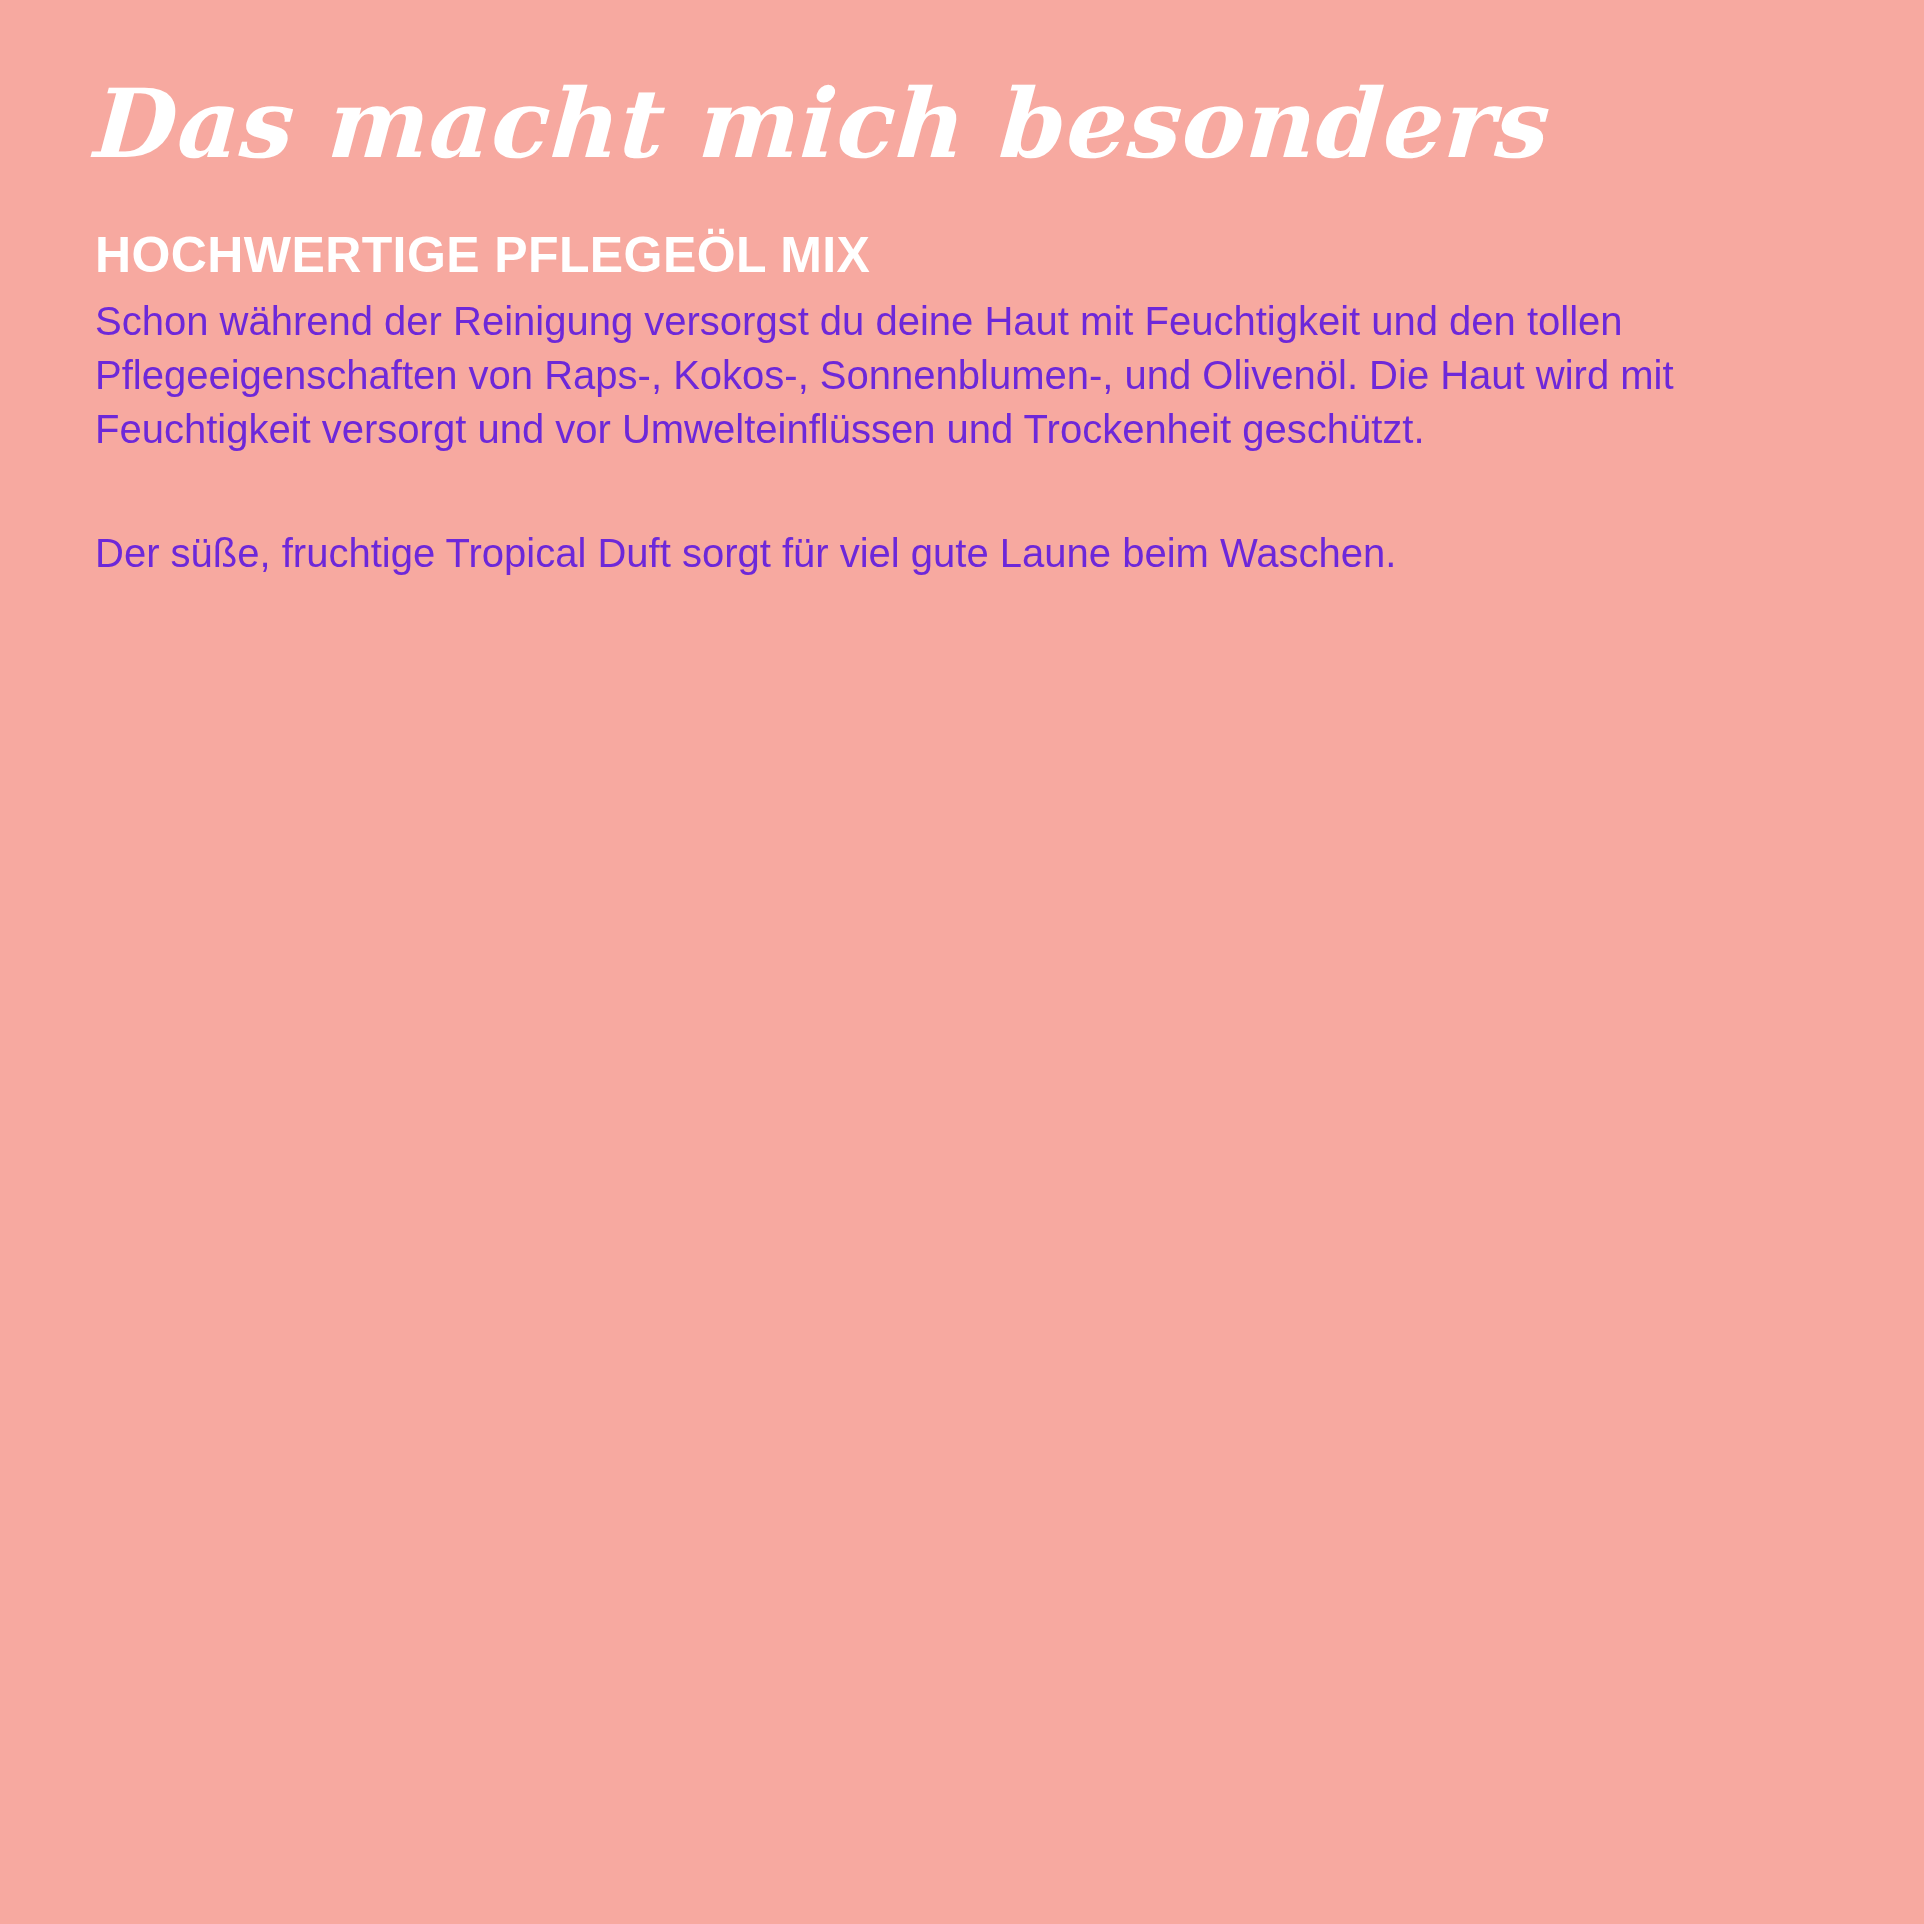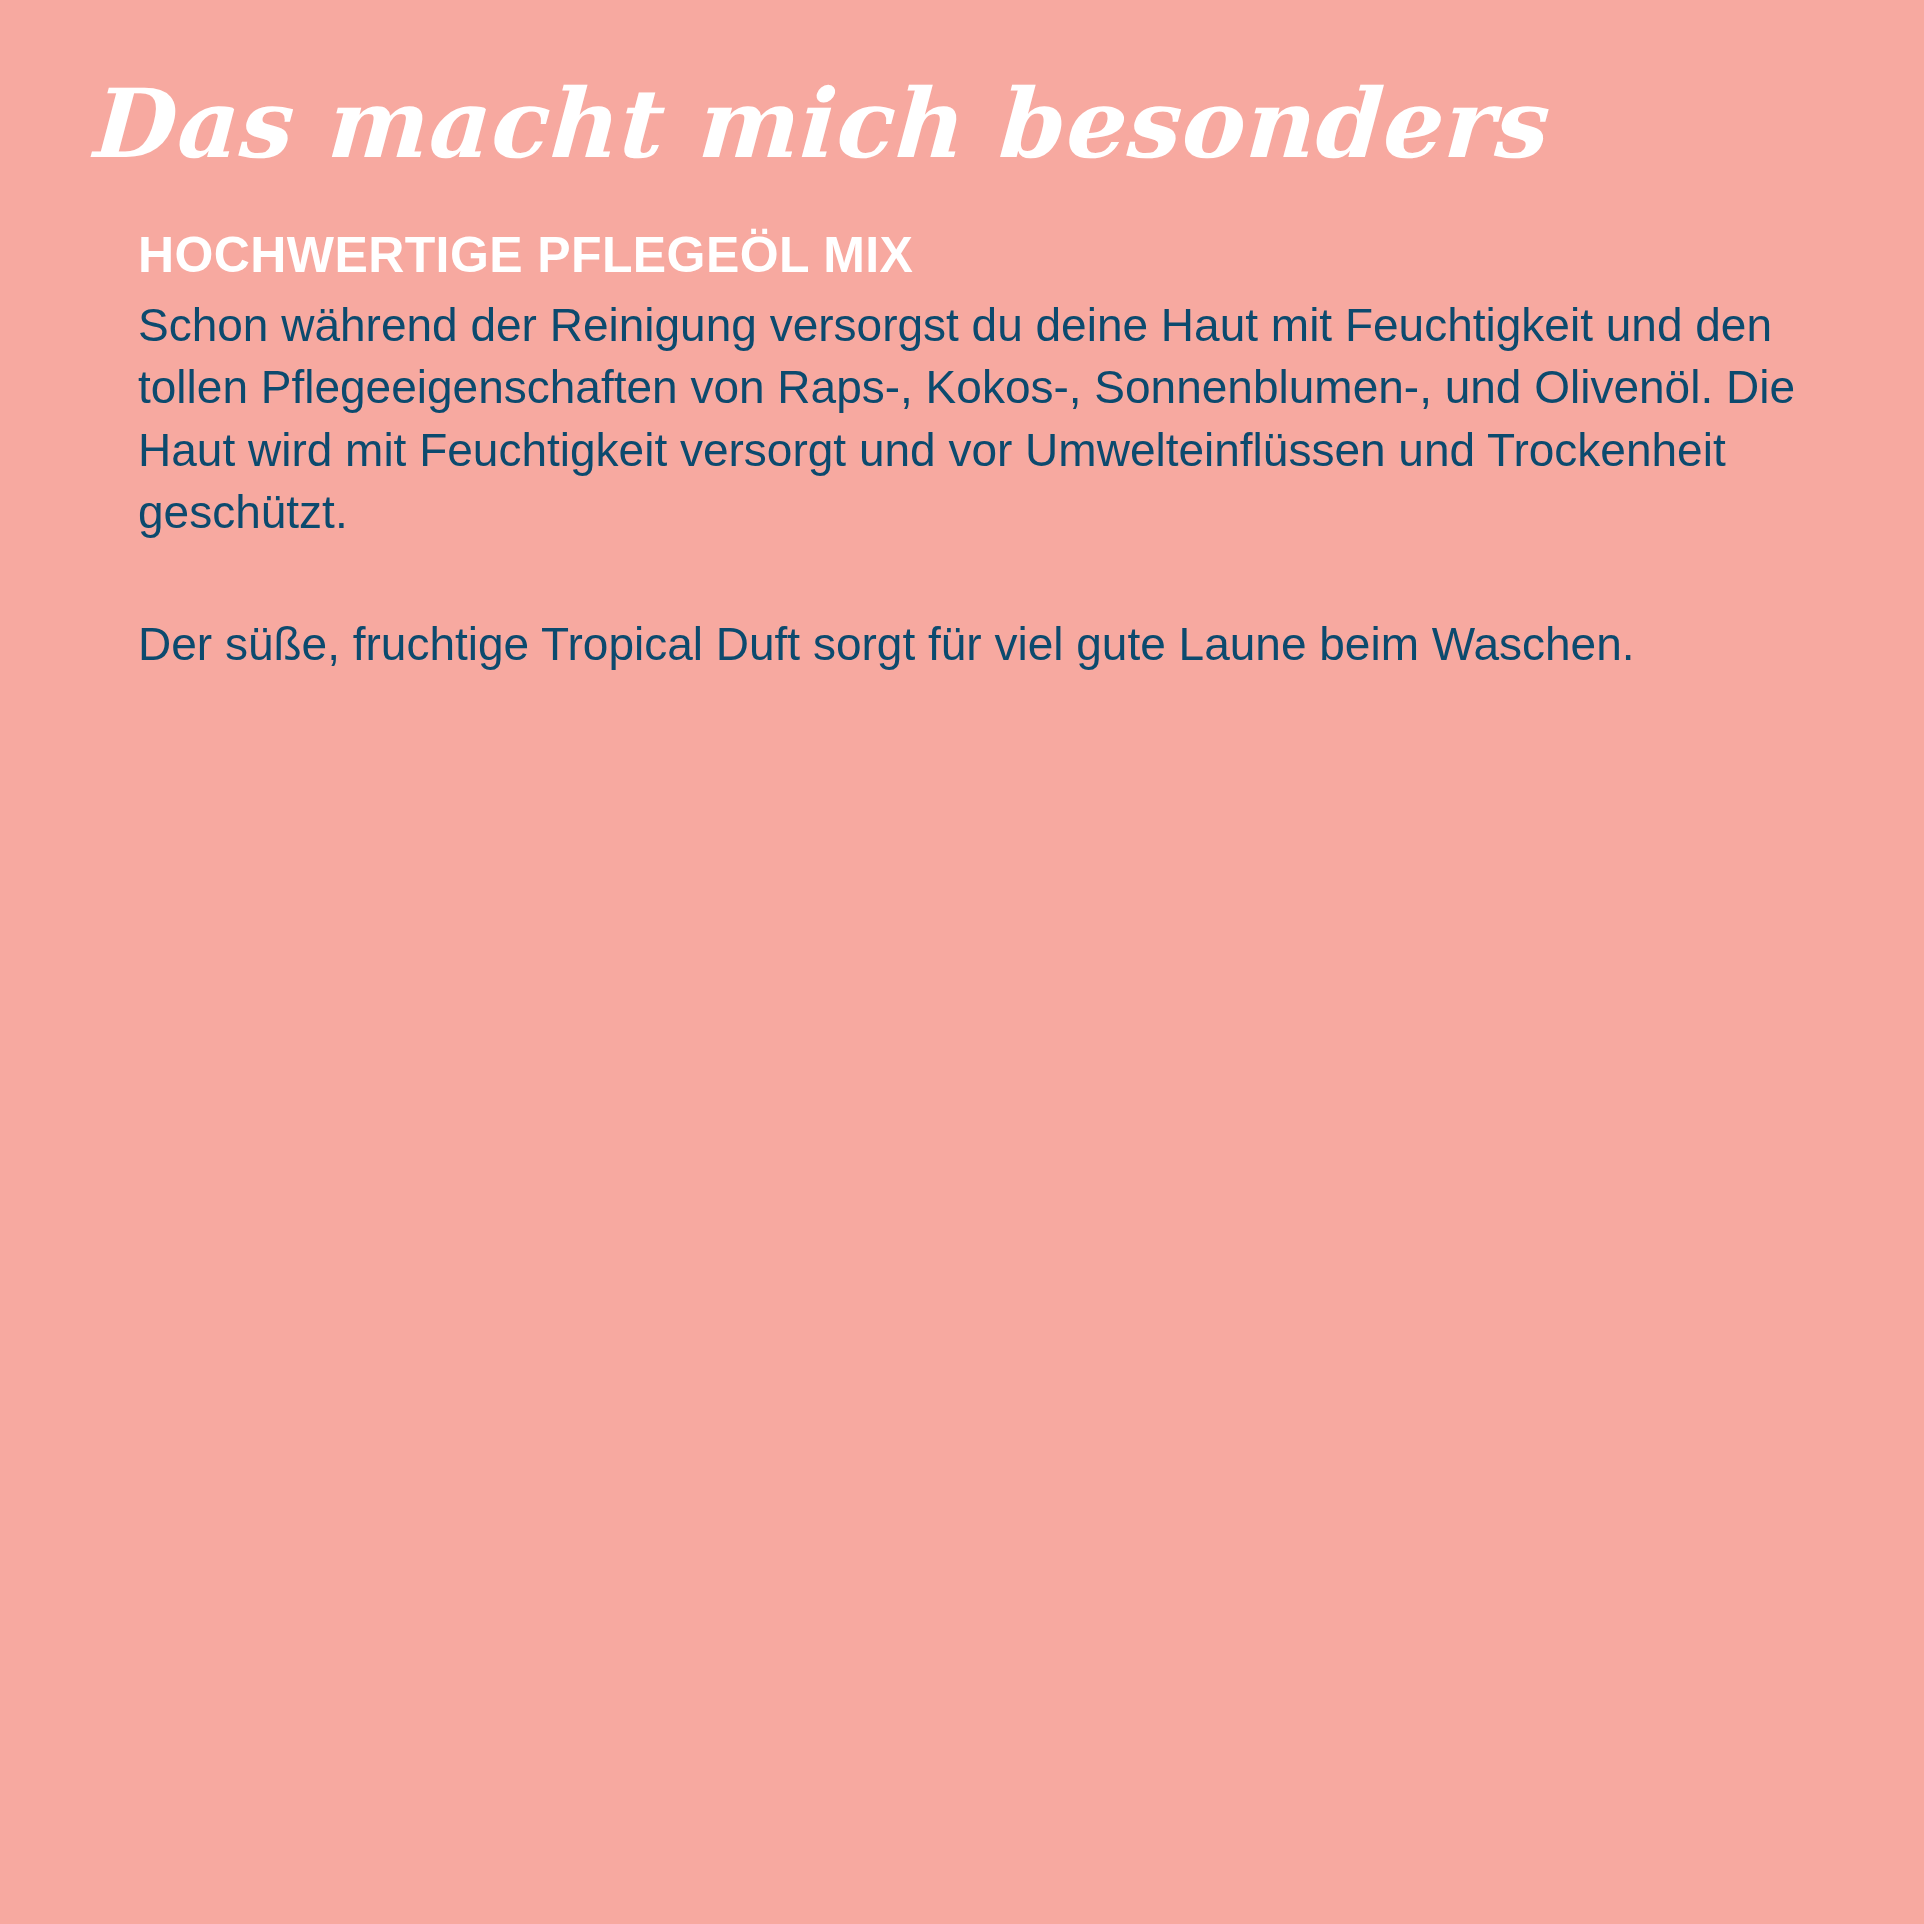--- a/index.html
+++ b/index.html
@@ -27,40 +27,39 @@
     font-size: 95px;
     line-height: 1.1;
     color: #FFFFFF;
     letter-spacing: 0.8px;
     margin: 0 0 50px 0;
     transform: skewX(-4deg);
     white-space: nowrap;
   }
   .section {
     margin-bottom: 69px;
-    margin-left: 43px;
   }
   .section:last-child {
     margin-bottom: 0;
   }
   .sec-title {
     font-family: "Liberation Sans", sans-serif;
     font-weight: 700;
     font-size: 50px;
     line-height: 1.15;
     color: #FFFFFF;
     letter-spacing: 0.4px;
     margin: 0 0 9.6px 0;
   }
   .sec-body {
     font-family: "Liberation Sans", sans-serif;
     font-weight: 400;
-    font-size: 46px;
+    font-size: 40px;
     line-height: 1.36;
-    color: #0c4a6e;
+    color: #6d28d9;
     margin: 0;
     max-width: 1741px;
   }
 </style>
 </head>
 <body>
 
 <div class="page">
 
   <h1 class="headline">Das macht mich besonders</h1>

